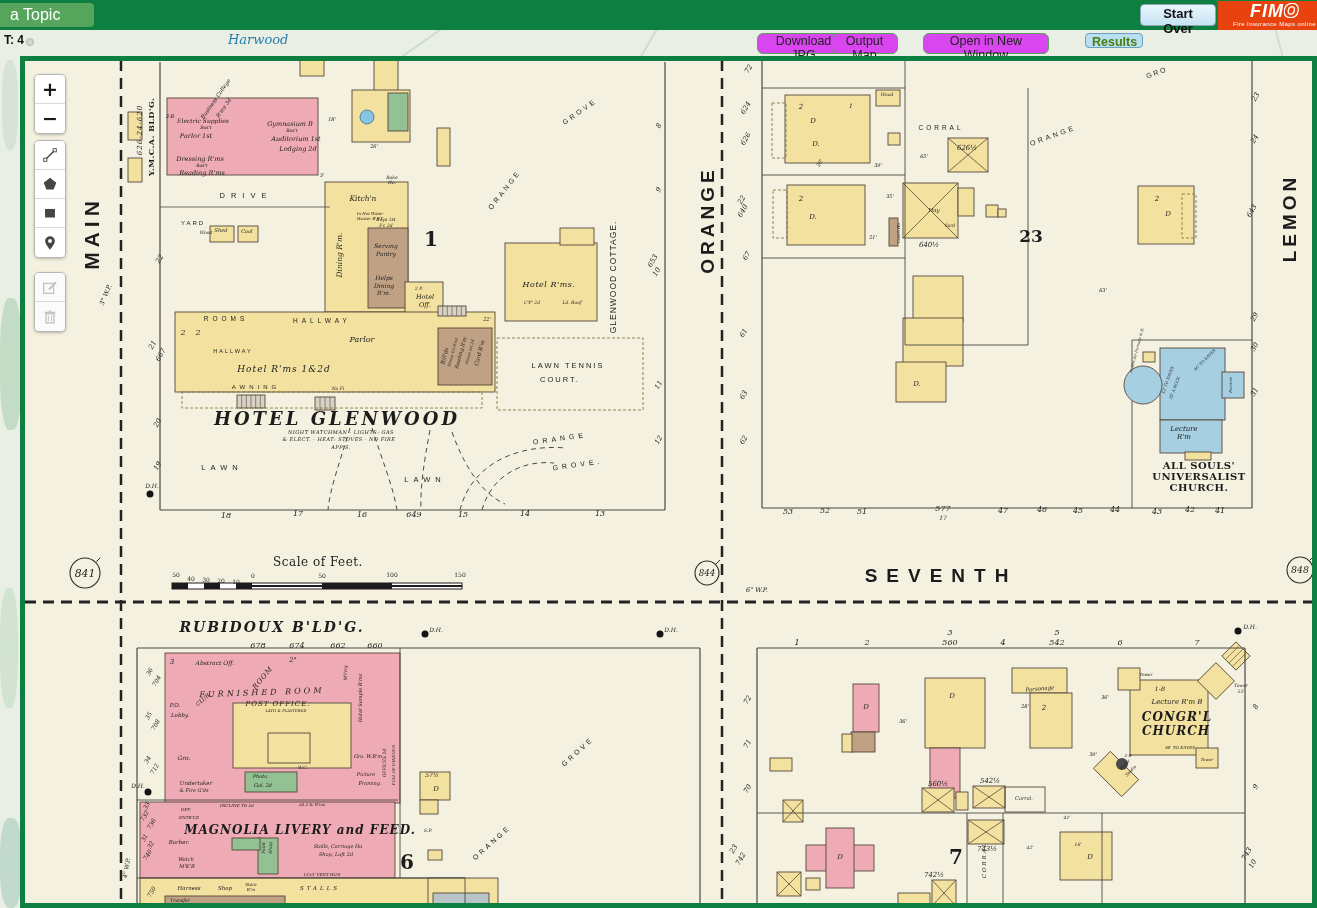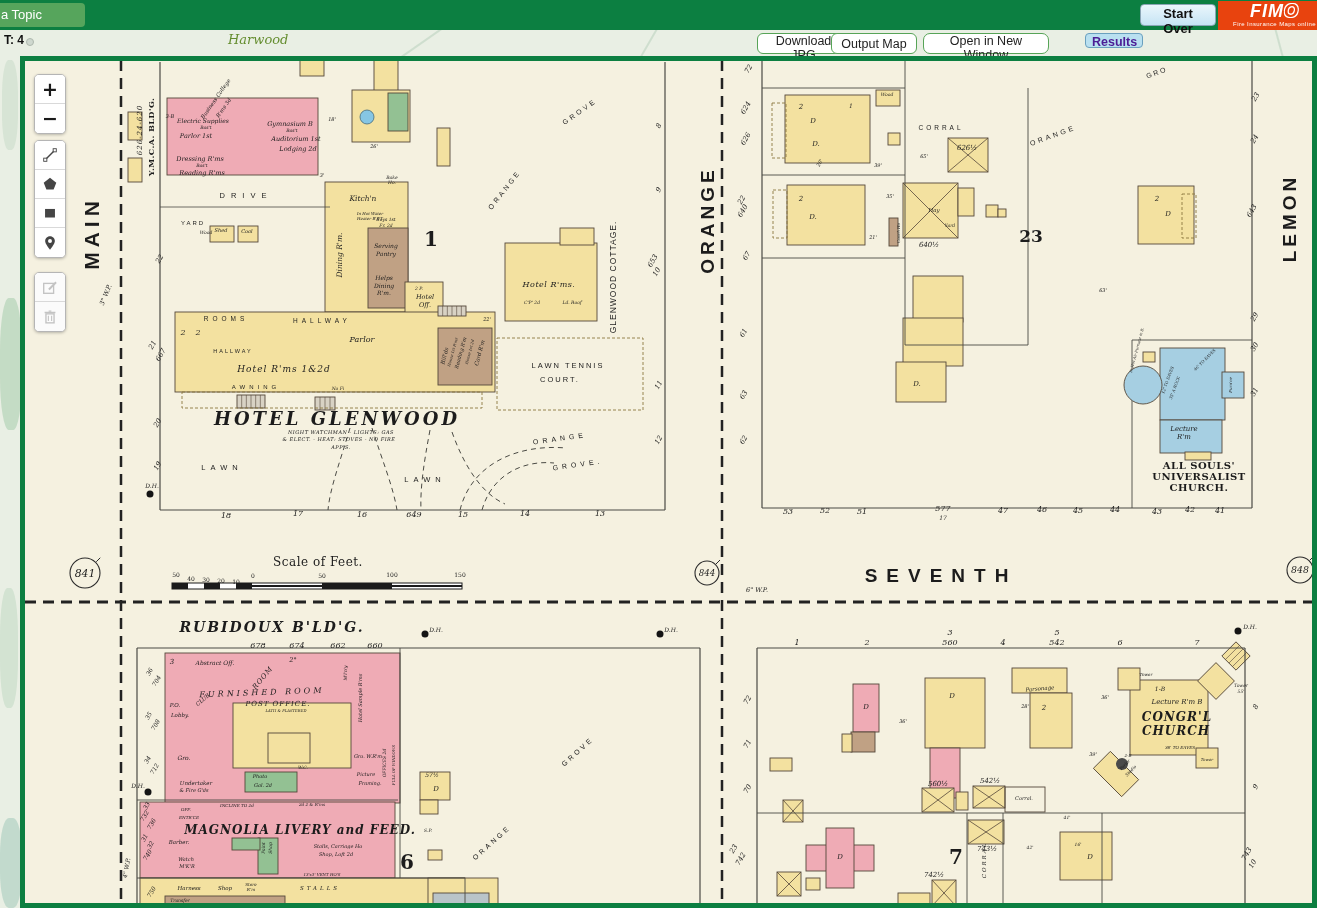--- a/index.html
+++ b/index.html
@@ -14,45 +14,45 @@
   .blob3{left:0;top:818px;width:22px;height:90px;background:#5fa793;opacity:.28;}
   .blob4{left:2px;top:60px;width:16px;height:90px;background:#86b48e;opacity:.18;}
   .scratch{position:absolute;background:#9dbfa5;opacity:.35;}
   .s1{left:390px;top:36px;width:80px;height:2px;transform:rotate(-35deg);}
   .s2{left:620px;top:40px;width:60px;height:2px;transform:rotate(-60deg);}
   .s3{left:1255px;top:38px;width:46px;height:2px;transform:rotate(75deg);}
 
   
   .topbar{position:absolute;left:0;top:0;width:1317px;height:30px;background:#0c7f41;}
   .topic{position:absolute;left:0;top:3px;width:84px;height:24px;background:#56a55c;
-         color:#fff;font-size:13px;line-height:24px;padding-left:1px;border-radius:0 4px 4px 0;
+         color:#fff;font-size:16px;line-height:24px;padding-left:10px;border-radius:0 4px 4px 0;
          white-space:nowrap;overflow:hidden;cursor:pointer;}
   .start-over{position:absolute;left:1140px;top:4px;width:76px;height:22px;border-radius:4px;
          background:linear-gradient(#eaf6fc,#c6e4f4);border:1px solid #8aa5b5;
          font-weight:bold;font-size:13px;color:#111;cursor:pointer;font-family:"Liberation Sans",sans-serif;}
   .logo{position:absolute;left:1218px;top:1px;width:113px;height:29px;background:#e8430e;
         text-align:center;cursor:pointer;}
   .logo-text{font-style:italic;font-weight:800;font-size:18px;color:#fff;line-height:20px;letter-spacing:1px;}
   .logo-text .o{color:#e8430e;text-shadow:-1px -1px 0 #fff,1px -1px 0 #fff,-1px 1px 0 #fff,1px 1px 0 #fff;}
   .logo-sub{font-size:6px;color:#fff;line-height:6px;letter-spacing:.4px;}
 
   
   .strip{position:absolute;left:0;top:30px;width:1317px;height:26px;}
   .sheet{position:absolute;left:4px;top:3px;font-weight:bold;font-size:12px;color:#111;text-align:center;}
   .dot-icon{position:absolute;left:26px;top:8px;width:6px;height:6px;border-radius:50%;
             background:#cfd8cf;border:1px solid #aeb8ae;}
   .harwood{position:absolute;left:228px;top:2px;font-family:"DejaVu Serif",serif;font-style:italic;
-           font-size:13px;color:#4d7c0f;opacity:.85;}
-  .gbtn{position:absolute;top:3px;height:21px;border-radius:6px;background:#ffffff;
+           font-size:13px;color:#0369a1;opacity:.85;}
+  .gbtn{position:absolute;top:3px;height:21px;border-radius:6px;background:#d946ef;
         border:1px solid #57a457;font-size:12.5px;color:#222;cursor:pointer;
         font-family:"Liberation Sans",sans-serif;padding:0 5px;}
-  .b1{left:757px;width:93px;} .b2{left:831px;width:86px;} .b3{left:923px;width:126px;border-radius:7px;}
+  .b1{left:757px;width:93px;} .b2{left:831px;width:67px;} .b3{left:923px;width:126px;}
   .results{position:absolute;left:1085px;top:3px;width:58px;height:15px;border-radius:4px;
         background:#b9e0f0;border:1px solid #6aa0be;font-weight:bold;font-size:12.5px;
-        color:#4c1d95;cursor:pointer;font-family:"Liberation Sans",sans-serif;}
+        color:#4d7c0f;cursor:pointer;font-family:"Liberation Sans",sans-serif;}
 
   
   .map-frame{position:absolute;left:20px;top:56px;width:1297px;height:852px;
              border:5px solid #0c7f41;box-sizing:border-box;background:#f5f1e0;}
   .map-canvas{position:absolute;inset:0;cursor:grab;}
   #map-svg{position:absolute;left:0;top:0;width:100%;height:100%;}
 
   
   .ctl{position:absolute;left:9px;width:30px;background:#fff;border:1px solid #b5b5b5;
        border-radius:5px;overflow:hidden;box-shadow:0 1px 3px rgba(0,0,0,.25);}

